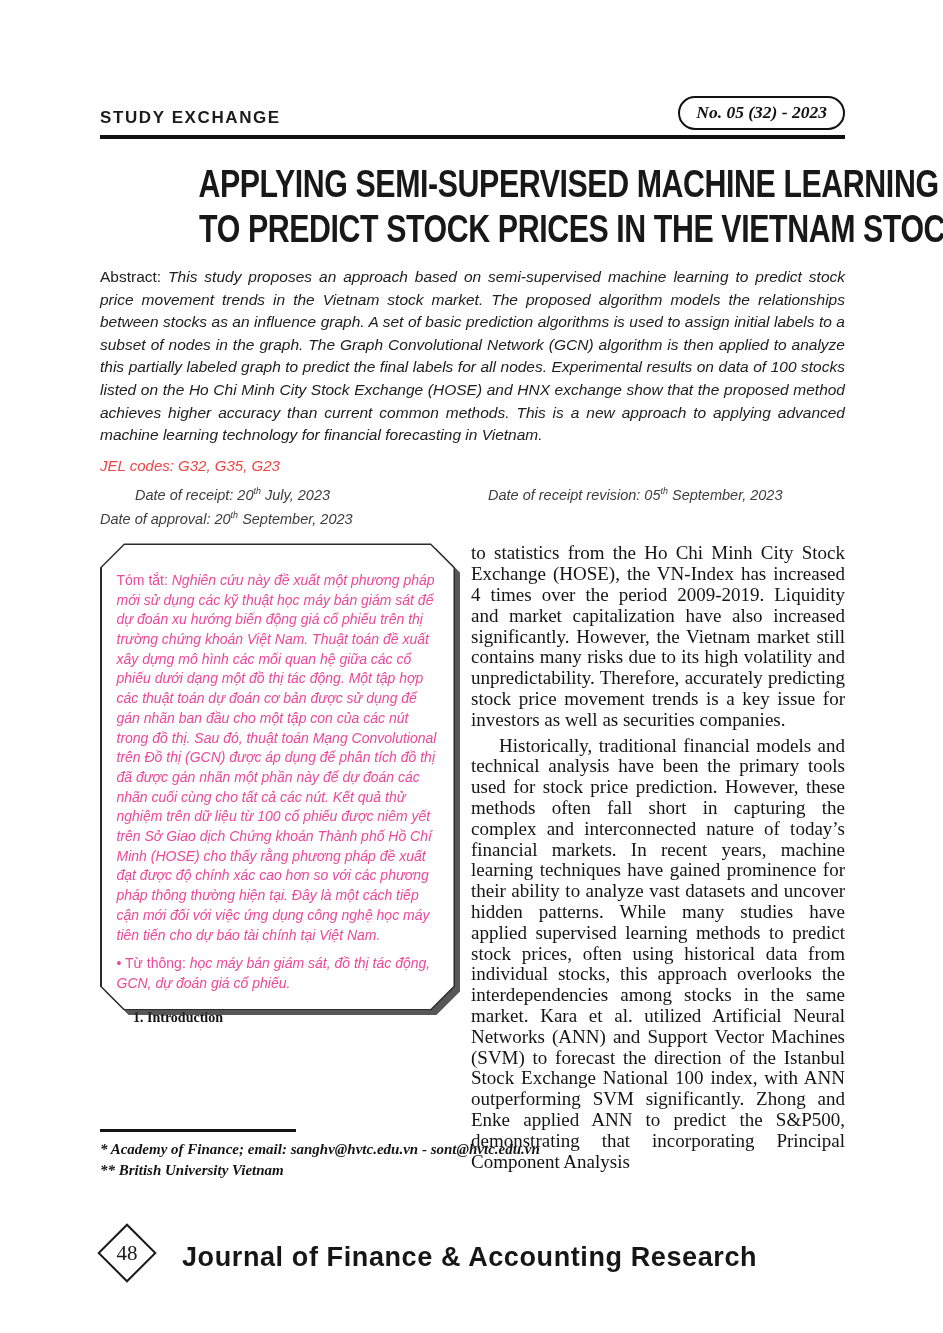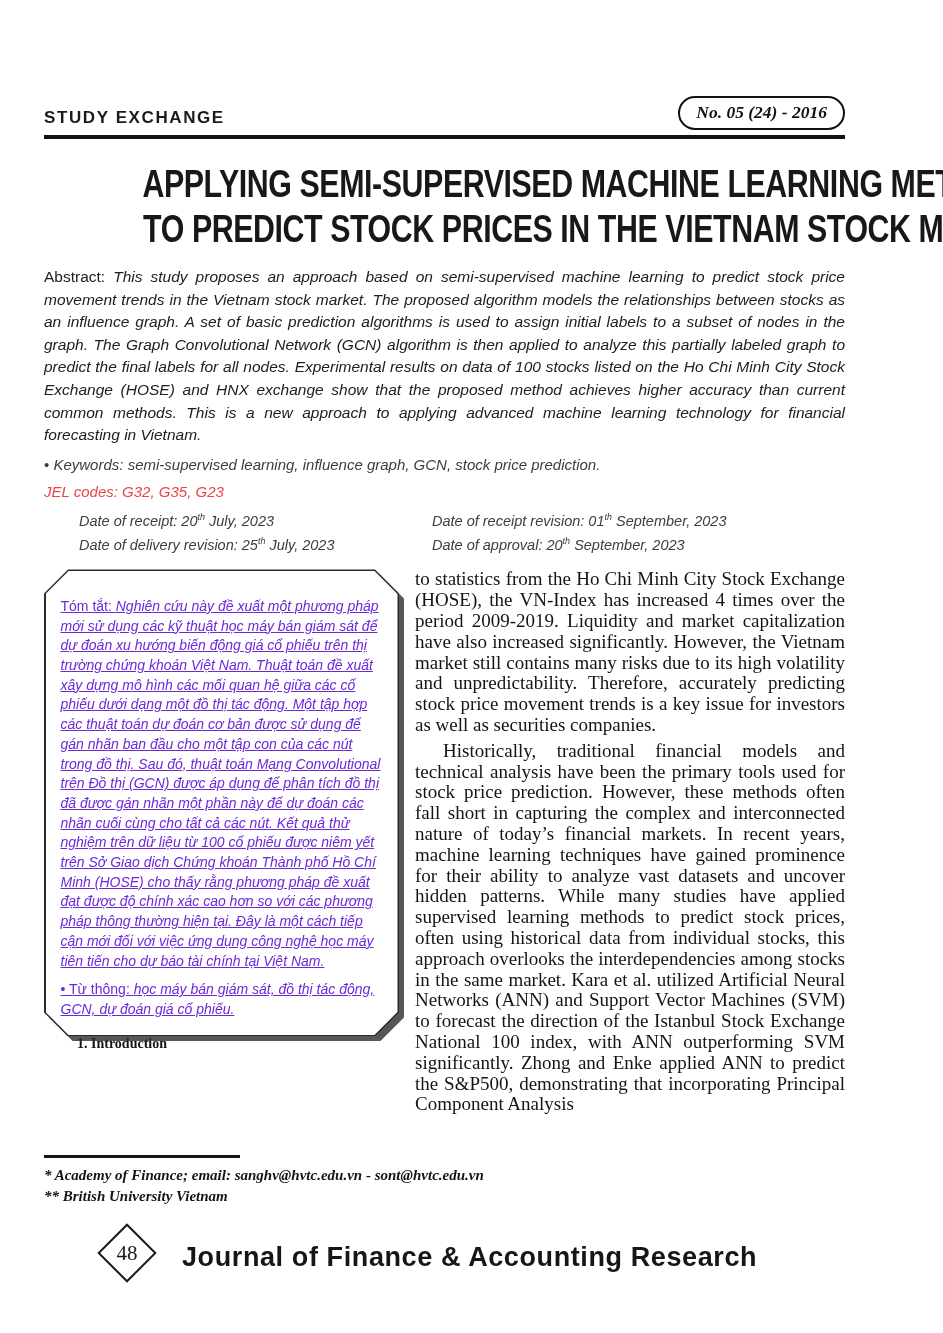--- a/index.html
+++ b/index.html
@@ -7,21 +7,21 @@
   body { font-family: "Liberation Sans", sans-serif; color: #1b1b1b; }
 
   .page {
     position: relative;
     width: 943px;
     height: 1333px;
     background: #ffffff;
     overflow: hidden;
   }
   .content {
-    padding: 0 98px 0 44px;
+    padding: 0 98px 0 100px;
   }
 
   
   .journal-header {
     display: flex;
     justify-content: space-between;
     align-items: flex-end;
     padding-top: 96px;
   }
   .section-name {
@@ -142,23 +142,22 @@
                        calc(100% - 23px) 100%, 23px 100%, 0 calc(100% - 23px), 0 23px);
     background: #ffffff;
     height: 100%;
     padding: 26px 15px 14px 15px;
     overflow: hidden;
   }
   .tomtat-text {
     font-size: 14px;
     line-height: 19.7px;
     font-style: italic;
-    color: #6d28d9;
+    color: #ec4899;
     text-align: left;
-    text-decoration: underline;
   }
   .tomtat-text .tomtat-label { font-style: normal; }
   .tukhoa { margin-top: 9px; }
   .tukhoa .tukhoa-label { font-style: normal; }
 
   
   .serif-body {
     font-family: "Liberation Serif", serif;
     font-size: 19px;
     line-height: 20.8px;
@@ -239,40 +238,38 @@
   }
 </style>
 </head>
 <body>
 
 <div class="page">
   <div class="content">
 
     <div class="journal-header">
       <div class="section-name">STUDY EXCHANGE</div>
-      <div class="issue-badge">No. 05 (24) - 2016</div>
+      <div class="issue-badge">No. 05 (32) - 2023</div>
     </div>
     <div class="header-rule"></div>
 
     <h1 class="article-title">
       <span class="tline">APPLYING SEMI-SUPERVISED MACHINE LEARNING METHODS</span><br>
       <span class="tline">TO PREDICT STOCK PRICES IN THE VIETNAM STOCK MARKET</span>
     </h1>
 
 
     <p class="abstract"><span class="abstract-label">Abstract: </span><span>This study proposes an approach based on semi-supervised machine learning to predict stock price movement trends in the Vietnam stock market. The proposed algorithm models the relationships between stocks as an influence graph. A set of basic prediction algorithms is used to assign initial labels to a subset of nodes in the graph. The Graph Convolutional Network (GCN) algorithm is then applied to analyze this partially labeled graph to predict the final labels for all nodes. Experimental results on data of 100 stocks listed on the Ho Chi Minh City Stock Exchange (HOSE) and HNX exchange show that the proposed method achieves higher accuracy than current common methods. This is a new approach to applying advanced machine learning technology for financial forecasting in Vietnam.</span></p>
 
-    <p class="keywords-line"><span class="bullet">• </span><span>Keywords: </span><span>semi-supervised learning, influence graph, GCN, stock price prediction.</span></p>
 
     <p class="jel-line">JEL codes: G32, G35, G23</p>
 
     <div class="dates-grid">
       <div class="date-cell-left"><span>Date of receipt: </span><span>20</span><sup>th</sup><span> July, 2023</span></div>
-      <div><span>Date of receipt revision: </span><span>01</span><sup>th</sup><span> September, 2023</span></div>
-      <div class="date-cell-left"><span>Date of delivery revision: </span><span>25</span><sup>th</sup><span> July, 2023</span></div>
+      <div><span>Date of receipt revision: </span><span>05</span><sup>th</sup><span> September, 2023</span></div>
       <div><span>Date of approval: </span><span>20</span><sup>th</sup><span> September, 2023</span></div>
     </div>
 
     <div class="columns">
 
       <div class="col-left">
 
         <div class="tomtat-wrap">
           <div class="tomtat-border">
             <div class="tomtat-inner">

